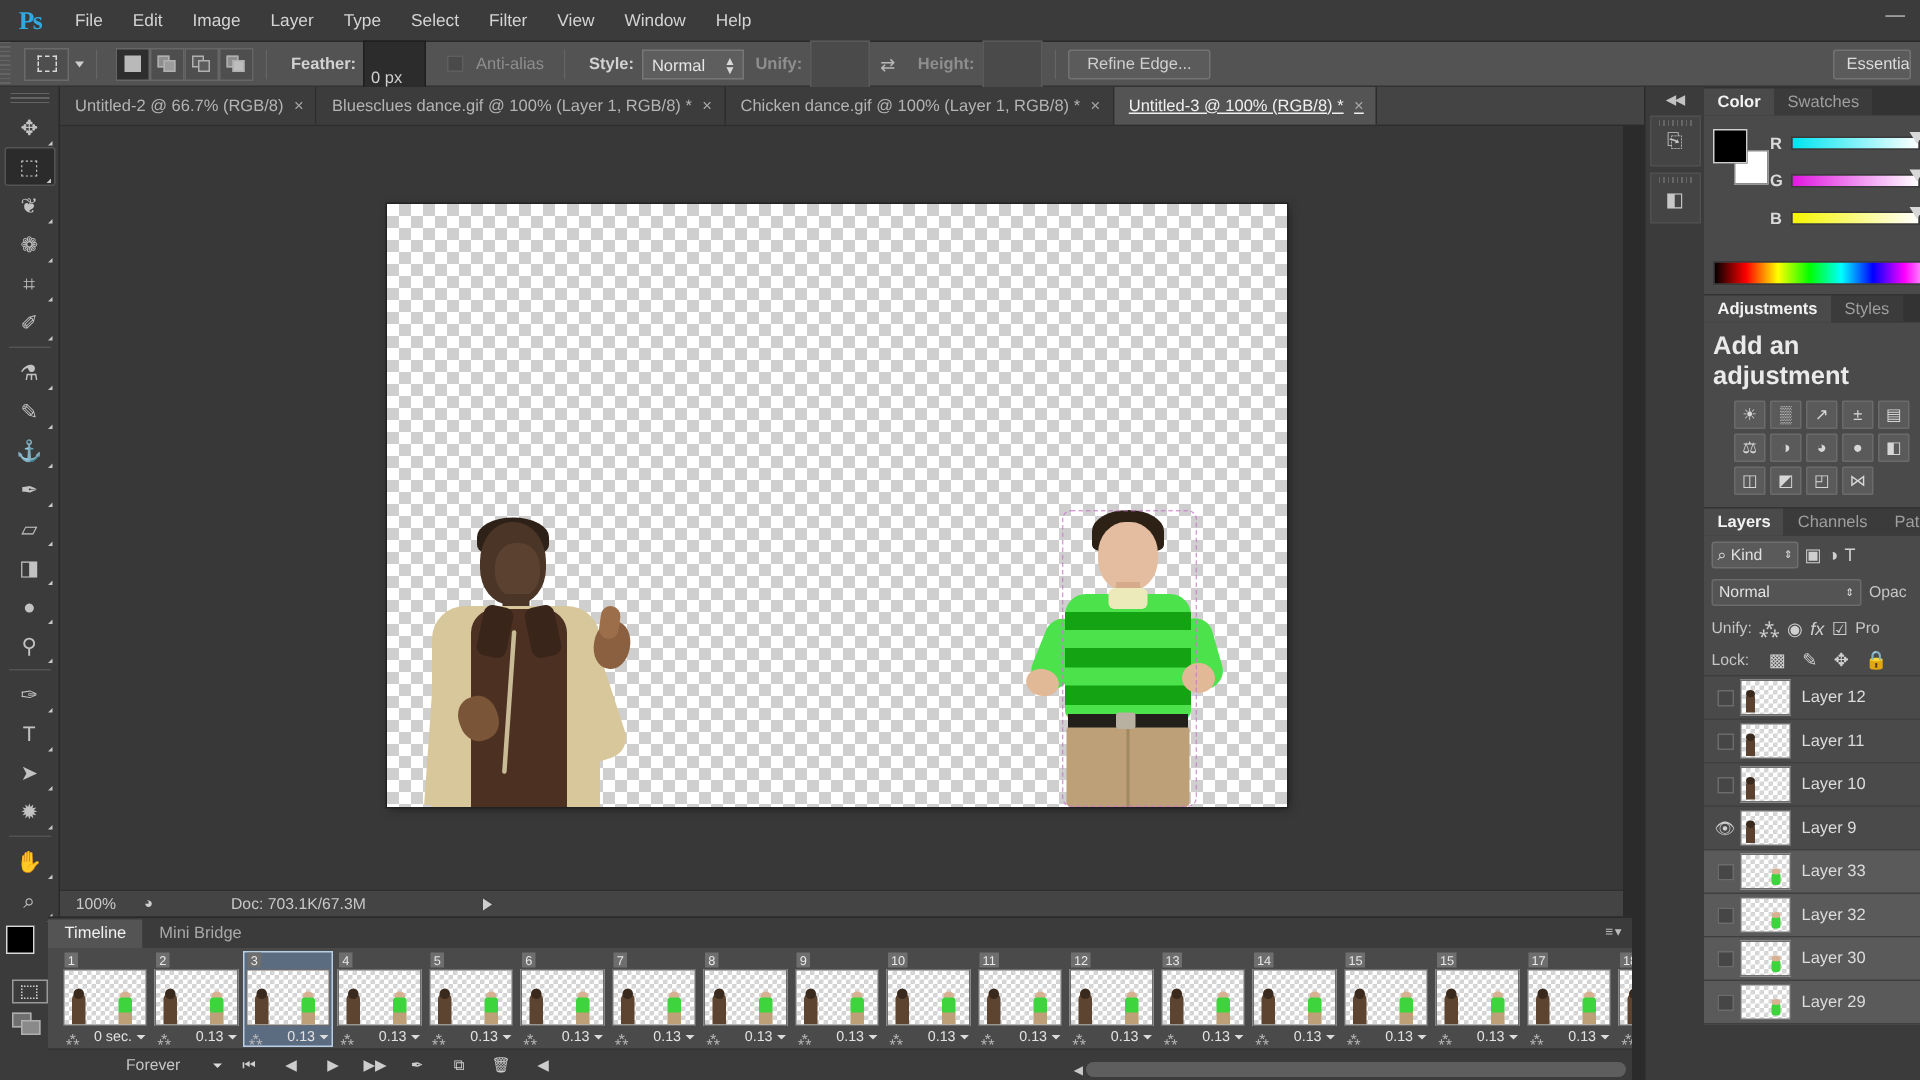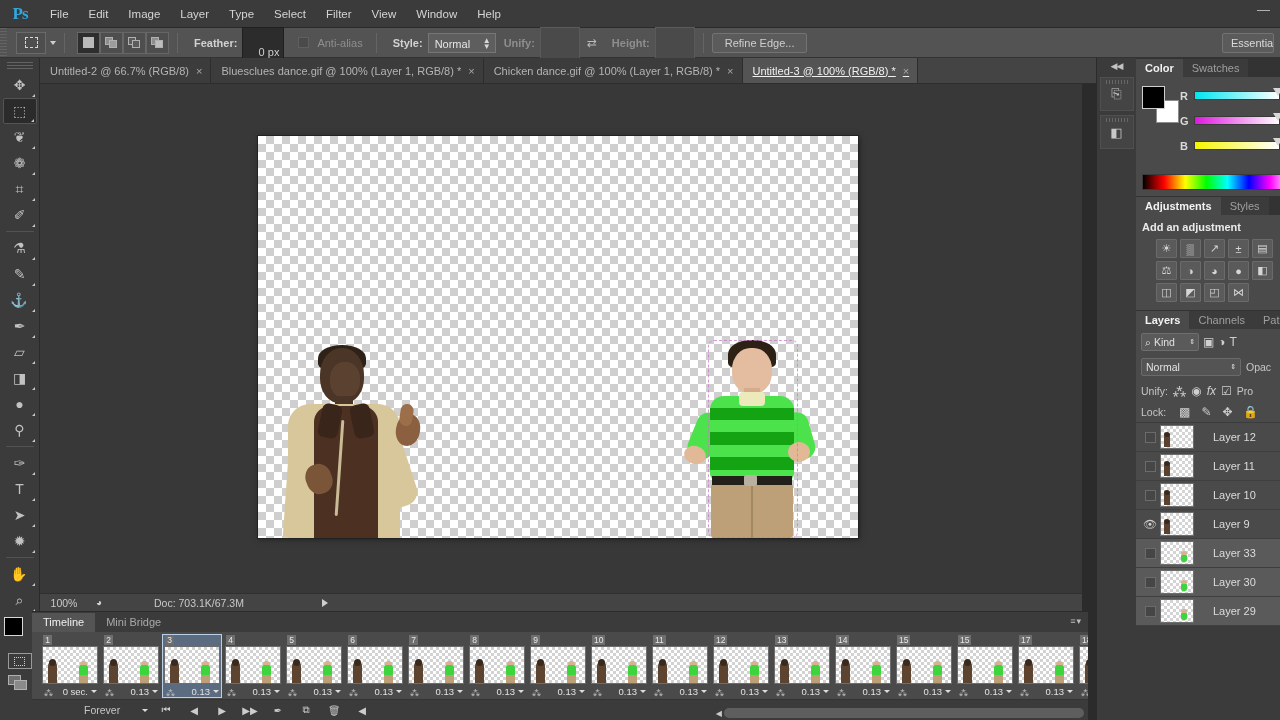--- a/index.html
+++ b/index.html
@@ -50,21 +50,21 @@
   .selbtn { width:23px; height:22px; background:#4e4e4e; border:1px solid #666; display:flex;align-items:center;justify-content:center; }
   .selbtn.active { background:#2e2e2e; }
   .sq-solid{width:11px;height:11px;background:#b9b9b9;}
   .sq-2 { position:relative; width:13px;height:11px; }
   .sq-2 i{position:absolute;width:8px;height:8px;border:1px solid #b0b0b0;display:block;}
   .sq-2 i:first-child{left:0;top:0;background:#8e8e8e;}
   .sq-2 i:last-child{left:4px;top:3px;background:#9c9c9c;}
   .ob-label { color:#d2d2d2; font-size:11px; margin:0 5px 0 8px; font-weight:bold; }
   .ob-input {
     height:19px; background:#2c2c2c; border:1px solid #1f1f1f; color:#cfcfcf;
-    font-size:11px; padding:15px 4px; line-height:19px;text-align:right;
+    font-size:11px; padding:15px 4px; line-height:19px;
   }
   .chk { width:11px;height:11px;background:#4a4a4a;border:1px solid #5f5f5f; display:inline-block;}
   .ob-dim { color:#8e8e8e;text-align:center; }
   .ob-select {
     height:20px; background:#5e5e5e; border:1px solid #767676; color:#e6e6e6;
     font-size:11px; padding:0 16px 0 6px; line-height:20px; position:relative; min-width:68px;
   }
   .ob-select .updown { position:absolute; right:4px; top:4px; color:#d8d8d8; font-size:8px; line-height:6px;}
   .swap-ico { color:#b9b9b9; font-size:12px; margin:0 7px; }
   .refine-btn {
@@ -259,21 +259,21 @@
   .sl-bar.r { background:linear-gradient(to right,#00e5f0,#ffffff);}
   .sl-bar.g { background:linear-gradient(to right,#e018e0,#ffffff);}
   .sl-bar.b { background:linear-gradient(to right,#f5f500,#ffffff);}
   .sl-thumb { position:absolute; right:-4px; top:-4px; width:0;height:0;
      border-left:5px solid transparent;border-right:5px solid transparent;border-top:8px solid #d8d8d8;}
   .spectrum { position:absolute; left:6px; bottom:6px; width:150px; height:16px; border:1px solid #3a3a3a;
      background:linear-gradient(to right,#000,#f00,#ff0,#0f0,#0ff,#00f,#f0f,#fff);}
 
   
   .adjpanel { background:#4a4a4a; padding:6px 6px 8px; }
-  .adj-title { font-size:11px; color:#eaeaea; font-weight:bold; margin-bottom:6px;}
+  .adj-title { font-size:17px; color:#eaeaea; font-weight:bold; margin-bottom:6px;}
   .adj-grid { display:flex; flex-wrap:wrap; gap:3px; padding-left:14px;}
   .adj-ico { width:21px;height:19px; background:#5a5a5a; border:1px solid #6a6a6a;
      display:flex;align-items:center;justify-content:center; color:#d6d6d6; font-size:11px; border-radius:1px;}
 
   
   .layerspanel { background:#4a4a4a; }
   .lp-filter { display:flex; align-items:center; gap:4px; padding:4px 4px 4px 5px; }
   .kind-sel { width:58px;height:18px;background:#5a5a5a;border:1px solid #6e6e6e;color:#e0e0e0;
      font-size:10.5px; display:flex;align-items:center;gap:3px;padding:0 3px; border-radius:2px;}
   .lp-ico { color:#cfcfcf; font-size:12px; }
@@ -294,21 +294,21 @@
     background-color:#fff;
     background-image:
       linear-gradient(45deg,#d4d4d4 25%,transparent 25%,transparent 75%,#d4d4d4 75%),
       linear-gradient(45deg,#d4d4d4 25%,transparent 25%,transparent 75%,#d4d4d4 75%);
     background-size:6px 6px; background-position:0 0,3px 3px; position:relative; overflow:hidden;
   }
   .lthumb .a { position:absolute; left:3px; bottom:1px; width:6px; height:13px; background:#5b4230; border-radius:3px 3px 0 0;}
   .lthumb .ah{ position:absolute; left:3px; bottom:11px; width:6px; height:5px; background:#392a1d; border-radius:50%;}
   .lthumb .g { position:absolute; right:6px; bottom:2px; width:6px; height:8px; background:#3ed43e; border-radius:2px;}
   .lthumb .gh{ position:absolute; right:6px; bottom:9px; width:6px; height:4px; background:#d8b193; border-radius:50%;}
-  .lname { font-size:11px; color:#dcdcdc;margin-left:12px; }
+  .lname { font-size:11px; color:#dcdcdc; }
 </style>
 </head>
 <body>
 
 <div class="app">
 
   <div class="menubar">
     <div class="ps-logo">Ps</div>
     <div id="menu-items" style="display:flex">
         <div class="menu-item">File</div>
@@ -955,29 +955,39 @@
             <span class="lname">Layer 33</span>
           </div>
           <div class="layer sel">
             <div class="eye-box">
               <span class="eye-empty"></span>
             </div>
             <div class="lthumb">
               <div class="g"></div>
               <div class="gh"></div>
             </div>
-            <span class="lname">Layer 30</span>
+            <span class="lname">Layer 32</span>
           </div>
           <div class="layer sel">
             <div class="eye-box">
               <span class="eye-empty"></span>
             </div>
             <div class="lthumb">
               <div class="g"></div>
               <div class="gh"></div>
             </div>
+            <span class="lname">Layer 30</span>
+          </div>
+          <div class="layer sel">
+            <div class="eye-box">
+              <span class="eye-empty"></span>
+            </div>
+            <div class="lthumb">
+              <div class="g"></div>
+              <div class="gh"></div>
+            </div>
             <span class="lname">Layer 29</span>
           </div>
         </div>
     </div>
   </div>
 
 </div>
 
 </body></html>

